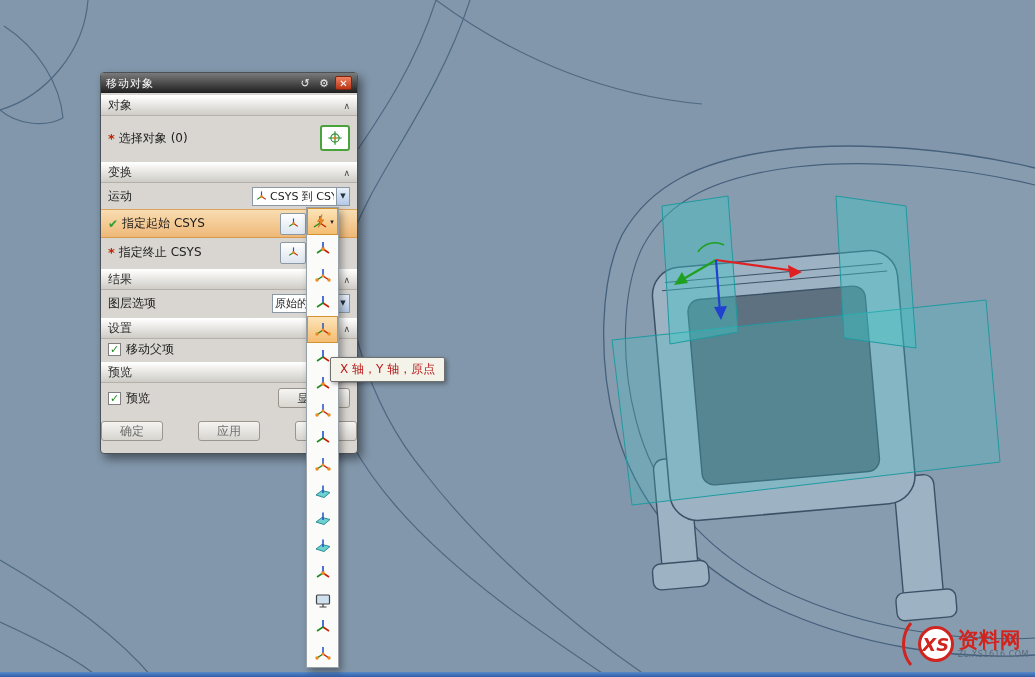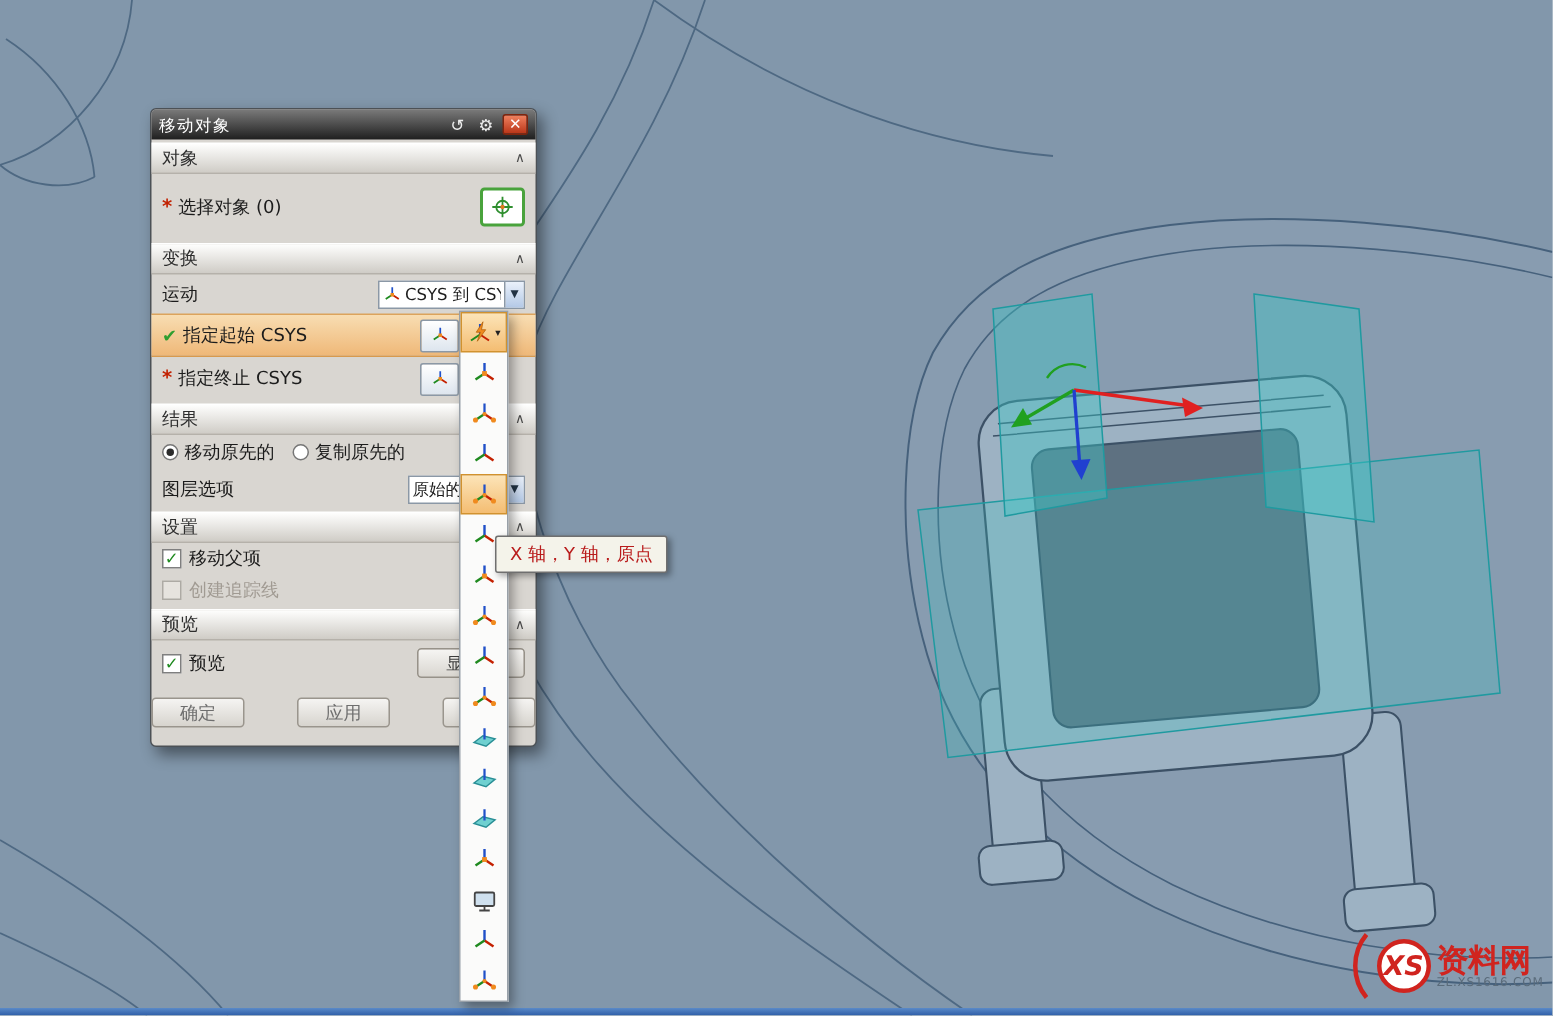--- a/index.html
+++ b/index.html
@@ -205,45 +205,35 @@
             <use href="#g-axes"></use>
           </svg>
         <span class="sarr">▼</span>
       </span>
     </div>
 
     <div class="ghead">
       <span>结果</span>
       <span class="chev">∧</span>
     </div>
-    <div class="row" style="height:23px">
-      <span class="rad sel"></span>
-      <span>移动原先的</span>
-      <span class="rad" style="margin-left:12px"></span>
-      <span>复制原先的</span>
-    </div>
     <div class="row" style="height:26px">
       <span>图层选项</span>
       <span class="combo" style="margin-left:auto;width:78px">
         <span class="ctext">原始的</span>
         <span class="arrow">▼</span>
       </span>
     </div>
 
     <div class="ghead">
       <span>设置</span>
       <span class="chev">∧</span>
     </div>
     <div class="row" style="height:21px">
       <span class="cb">✓</span>
       <span>移动父项</span>
-    </div>
-    <div class="row" style="height:21px">
-      <span class="cb dis"></span>
-      <span class="dislab">创建追踪线</span>
     </div>
 
     <div class="ghead">
       <span>预览</span>
       <span class="chev">∧</span>
     </div>
     <div class="row" style="height:30px">
       <span class="cb">✓</span>
       <span>预览</span>
       <span class="pbtn">显示结</span>

